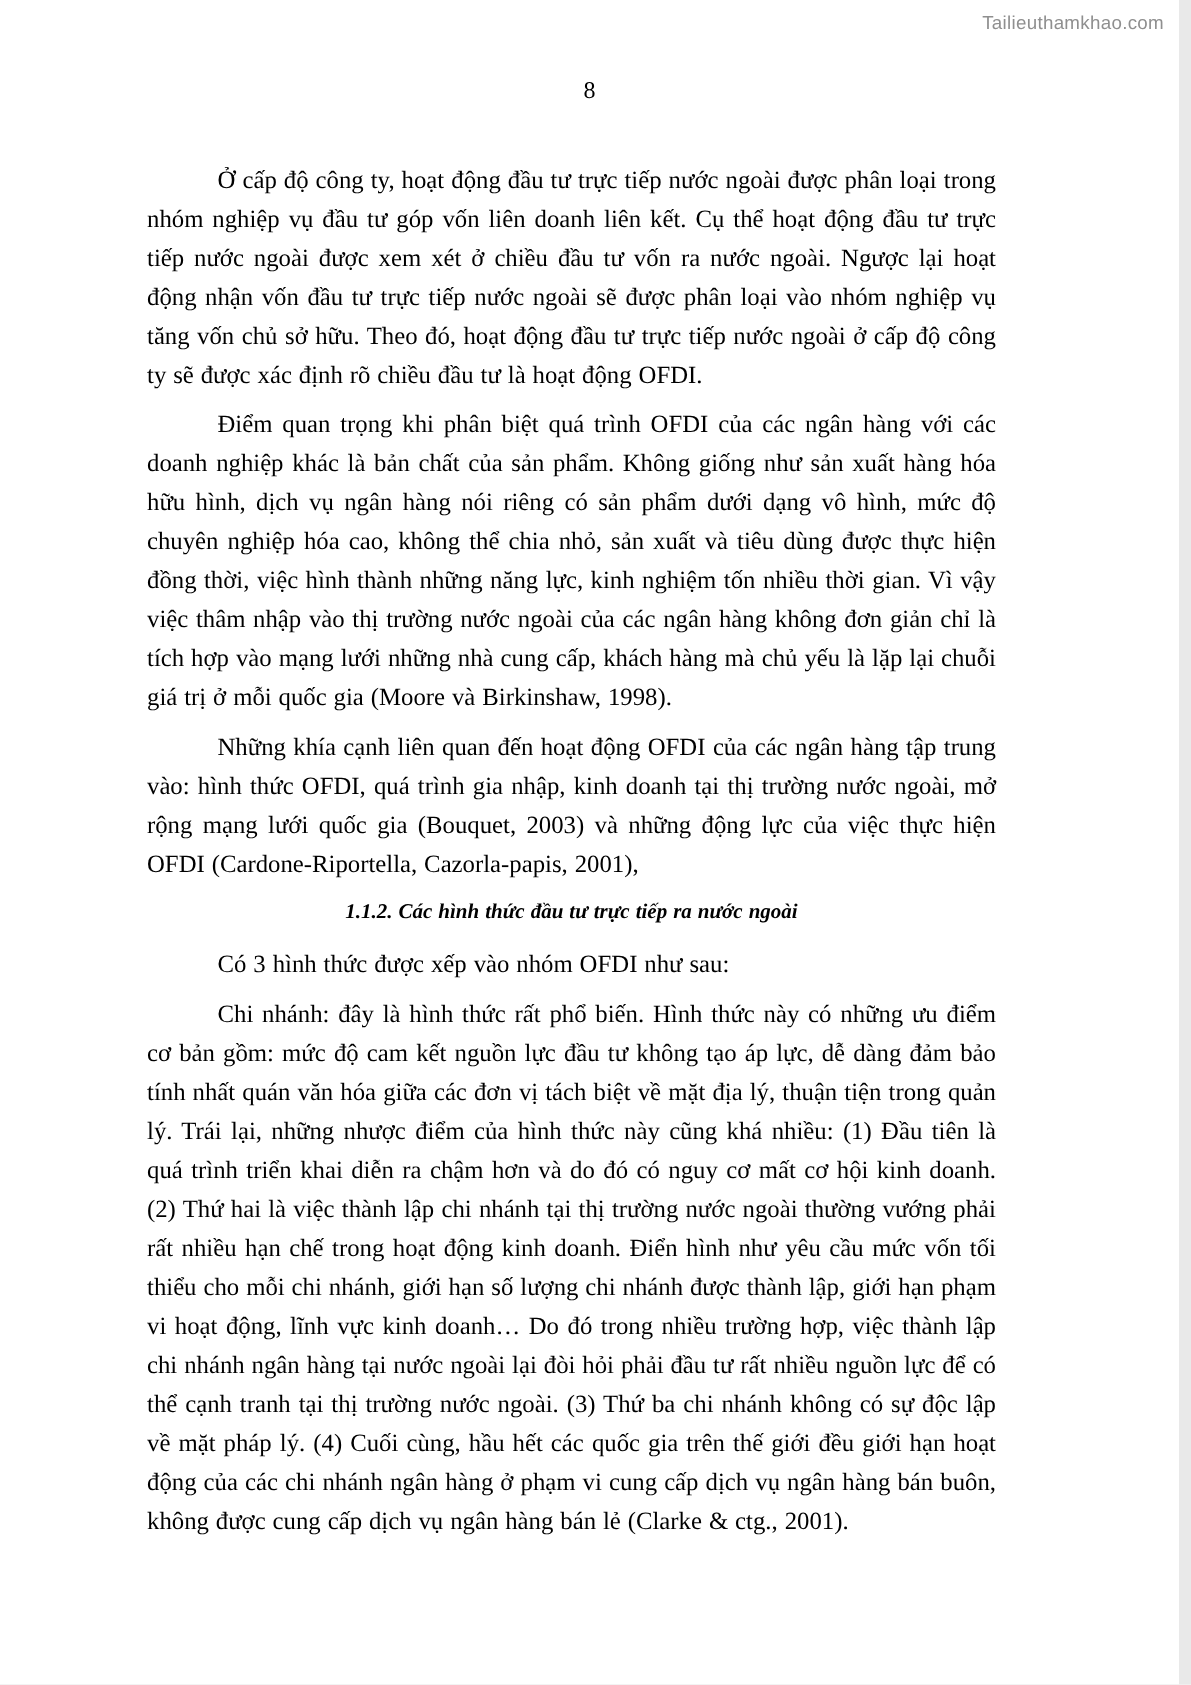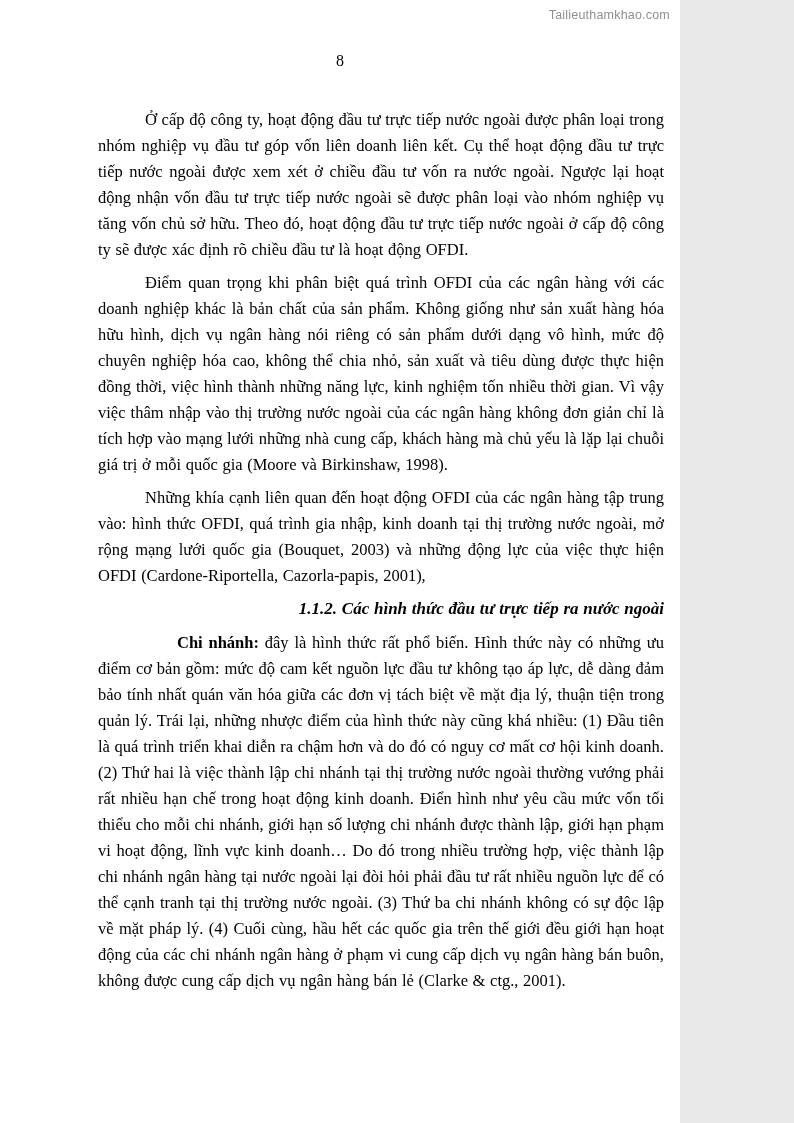--- a/index.html
+++ b/index.html
@@ -8,21 +8,21 @@
       width: 794px;
       height: 1123px;
       font-family: "Liberation Serif", serif;
       color: #000;
       position: relative;
       margin: 0 auto;
     }
     .page {
       position: absolute;
       top: 0; left: 0;
-      width: 680px;
+      width: 786px;
       height: 1123px;
       background: #ffffff;
       overflow: hidden;
     }
     .watermark {
       position: absolute;
       top: 8px;
       right: 10px;
       font-family: "Liberation Sans", sans-serif;
       font-size: 12.5px;
@@ -46,46 +46,47 @@
       font-size: 16.5px;
       line-height: 26px;
       text-align: justify;
       word-spacing: 0.5px;
     }
     .para {
       text-indent: 47px;
       margin-bottom: 7px;
     }
     .heading {
-      font-size: 17px;
+      font-size: 14px;
       font-weight: bold;
       font-style: italic;
-      text-align: right;
+      text-align: center;
       margin: 7px 0 8px 0;
       line-height: 26px;
       font-family: Liberation Serif, serif;
     }
-    .lead { font-weight: bold; margin-left: 32px; }
+    .lead { font-weight: normal; }
   </style>
 </head>
 <body>
 
 <div class="page">
 
   <div class="watermark">Tailieuthamkhao.com</div>
 
   <div class="page-number">8</div>
 
   <div class="content">
 
     <p class="para">Ở cấp độ công ty, hoạt động đầu tư trực tiếp nước ngoài được phân loại trong nhóm nghiệp vụ đầu tư góp vốn liên doanh liên kết. Cụ thể hoạt động đầu tư trực tiếp nước ngoài được xem xét ở chiều đầu tư vốn ra nước ngoài. Ngược lại hoạt động nhận vốn đầu tư trực tiếp nước ngoài sẽ được phân loại vào nhóm nghiệp vụ tăng vốn chủ sở hữu. Theo đó, hoạt động đầu tư trực tiếp nước ngoài ở cấp độ công ty sẽ được xác định rõ chiều đầu tư là hoạt động OFDI.</p>
 
     <p class="para">Điểm quan trọng khi phân biệt quá trình OFDI của các ngân hàng với các doanh nghiệp khác là bản chất của sản phẩm. Không giống như sản xuất hàng hóa hữu hình, dịch vụ ngân hàng nói riêng có sản phẩm dưới dạng vô hình, mức độ chuyên nghiệp hóa cao, không thể chia nhỏ, sản xuất và tiêu dùng được thực hiện đồng thời, việc hình thành những năng lực, kinh nghiệm tốn nhiều thời gian. Vì vậy việc thâm nhập vào thị trường nước ngoài của các ngân hàng không đơn giản chỉ là tích hợp vào mạng lưới những nhà cung cấp, khách hàng mà chủ yếu là lặp lại chuỗi giá trị ở mỗi quốc gia (Moore và Birkinshaw, 1998).</p>
 
     <p class="para">Những khía cạnh liên quan đến hoạt động OFDI của các ngân hàng tập trung vào: hình thức OFDI, quá trình gia nhập, kinh doanh tại thị trường nước ngoài, mở rộng mạng lưới quốc gia (Bouquet, 2003) và những động lực của việc thực hiện OFDI (Cardone-Riportella, Cazorla-papis, 2001),</p>
 
     <h2 class="heading">1.1.2. Các hình thức đầu tư trực tiếp ra nước ngoài</h2>
 
+    <p class="para">Có 3 hình thức được xếp vào nhóm OFDI như sau:</p>
 
     <p class="para"><strong class="lead">Chi nhánh:</strong><span> đây là hình thức rất phổ biến. Hình thức này có những ưu điểm cơ bản gồm: mức độ cam kết nguồn lực đầu tư không tạo áp lực, dễ dàng đảm bảo tính nhất quán văn hóa giữa các đơn vị tách biệt về mặt địa lý, thuận tiện trong quản lý. Trái lại, những nhược điểm của hình thức này cũng khá nhiều: (1) Đầu tiên là quá trình triển khai diễn ra chậm hơn và do đó có nguy cơ mất cơ hội kinh doanh. (2) Thứ hai là việc thành lập chi nhánh tại thị trường nước ngoài thường vướng phải rất nhiều hạn chế trong hoạt động kinh doanh. Điển hình như yêu cầu mức vốn tối thiểu cho mỗi chi nhánh, giới hạn số lượng chi nhánh được thành lập, giới hạn phạm vi hoạt động, lĩnh vực kinh doanh… Do đó trong nhiều trường hợp, việc thành lập chi nhánh ngân hàng tại nước ngoài lại đòi hỏi phải đầu tư rất nhiều nguồn lực để có thể cạnh tranh tại thị trường nước ngoài. (3) Thứ ba chi nhánh không có sự độc lập về mặt pháp lý. (4) Cuối cùng, hầu hết các quốc gia trên thế giới đều giới hạn hoạt động của các chi nhánh ngân hàng ở phạm vi cung cấp dịch vụ ngân hàng bán buôn, không được cung cấp dịch vụ ngân hàng bán lẻ (Clarke &amp; ctg., 2001).</span></p>
 
   </div>
 </div>
 
 </body></html>

